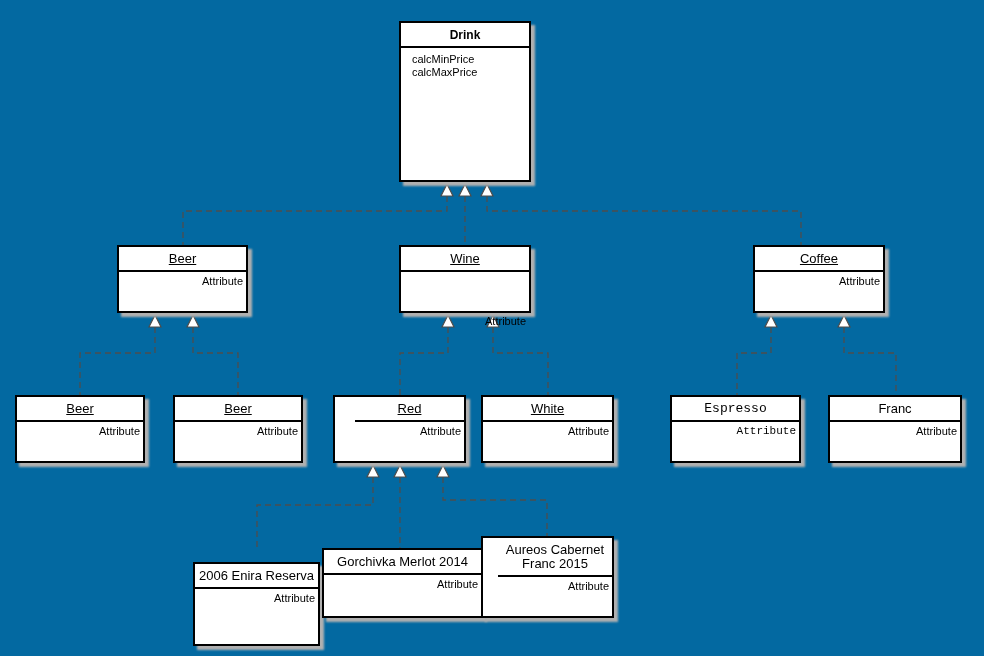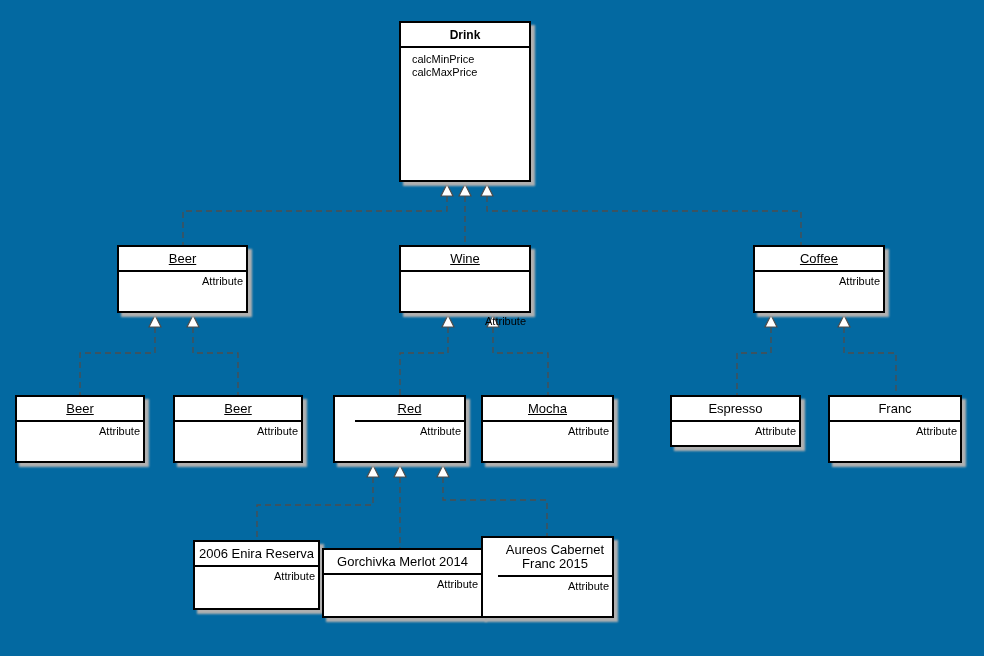--- a/index.html
+++ b/index.html
@@ -73,23 +73,23 @@
 
   
   .pos-drink     { left: 399px; top: 21px;  width: 132px; height: 161px; }
   .pos-beer2     { left: 117px; top: 245px; width: 131px; height: 68px; }
   .pos-wine2     { left: 399px; top: 245px; width: 132px; height: 68px; gap: 40px; }
   .pos-coffee2   { left: 735px; top: 245px; width: 132px; height: 68px; margin-left: 18px; }
   .pos-beer3a    { left: 15px;  top: 395px; width: 130px; height: 68px; }
   .pos-beer3b    { left: 173px; top: 395px; width: 130px; height: 68px; }
   .pos-red       { left: 333px; top: 395px; width: 133px; height: 68px; padding-left: 20px; }
   .pos-white     { left: 481px; top: 395px; width: 133px; height: 68px; }
-  .pos-espresso  { left: 670px; top: 395px; width: 131px; height: 52px; }
+  .pos-espresso  { left: 670px; top: 395px; width: 131px; height: 68px; font-family: Liberation Mono, monospace; }
   .pos-mocha     { left: 828px; top: 395px; width: 134px; height: 68px; }
-  .pos-enira     { left: 193px; top: 540px; width: 127px; height: 70px; }
+  .pos-enira     { left: 193px; top: 562px; width: 127px; height: 84px; }
   .pos-gorchivka { left: 322px; top: 548px; width: 161px; height: 70px; }
   .pos-aureos    { left: 481px; top: 536px; width: 133px; height: 82px; padding-left: 15px; }
 </style>
 </head>
 <body>
 
 <div class="canvas">
 
   <svg class="edges" width="984" height="656">
     <g>
@@ -178,21 +178,21 @@
     <div class="uml-title underline">Beer</div>
     <div class="uml-body">Attribute</div>
   </div>
 
   <div class="uml-box pos-red">
     <div class="uml-title underline">Red</div>
     <div class="uml-body">Attribute</div>
   </div>
 
   <div class="uml-box pos-white">
-    <div class="uml-title underline">Mocha</div>
+    <div class="uml-title underline">White</div>
     <div class="uml-body">Attribute</div>
   </div>
 
   <div class="uml-box pos-espresso">
     <div class="uml-title">Espresso</div>
     <div class="uml-body">Attribute</div>
   </div>
 
   <div class="uml-box pos-mocha">
     <div class="uml-title">Franc</div>

